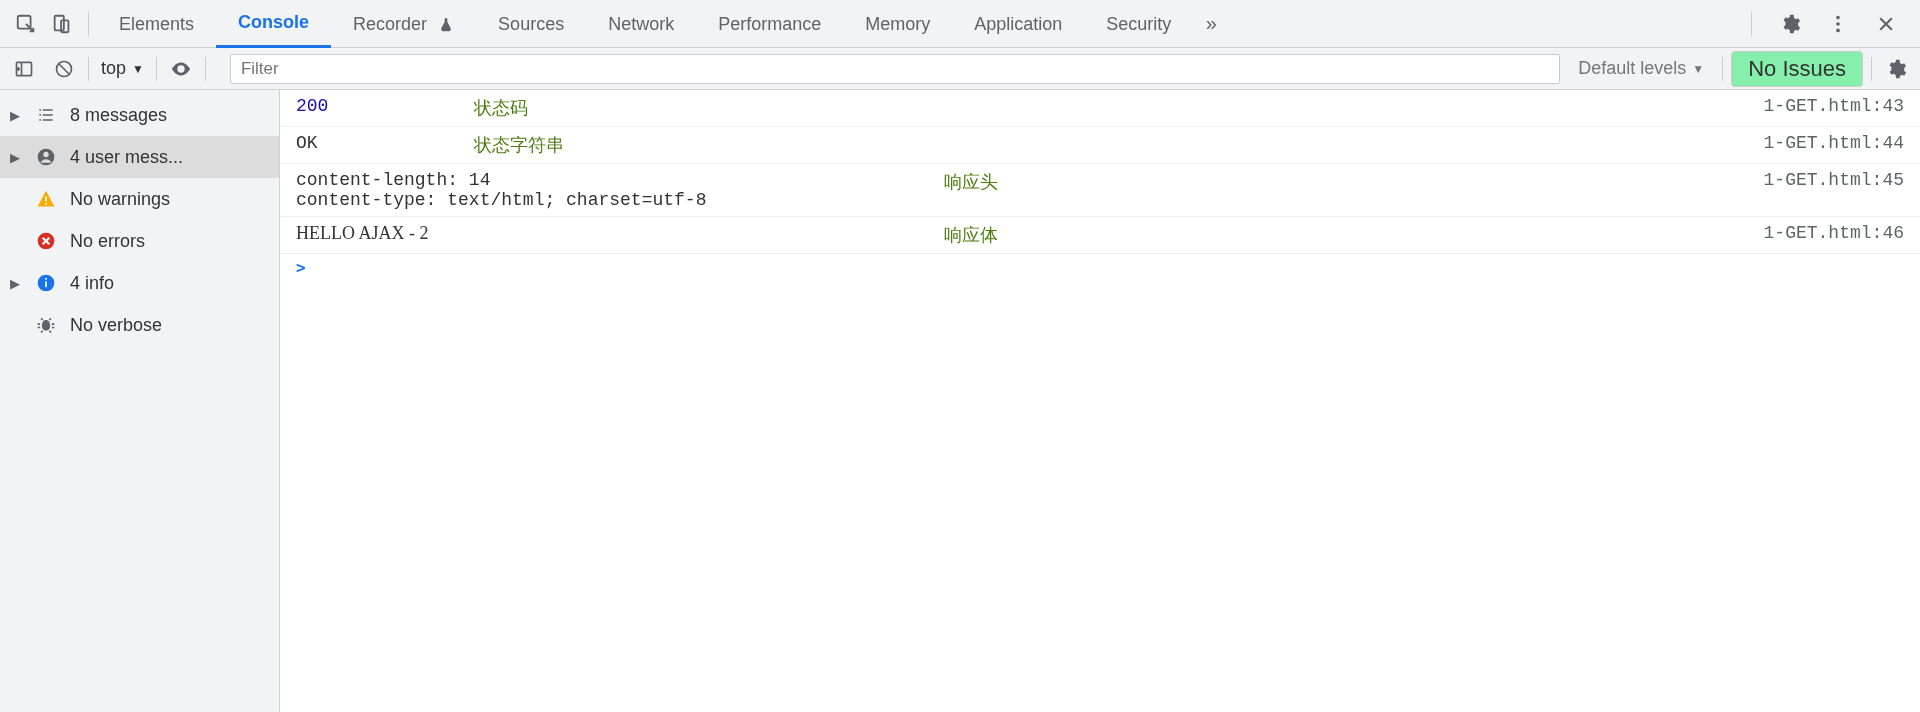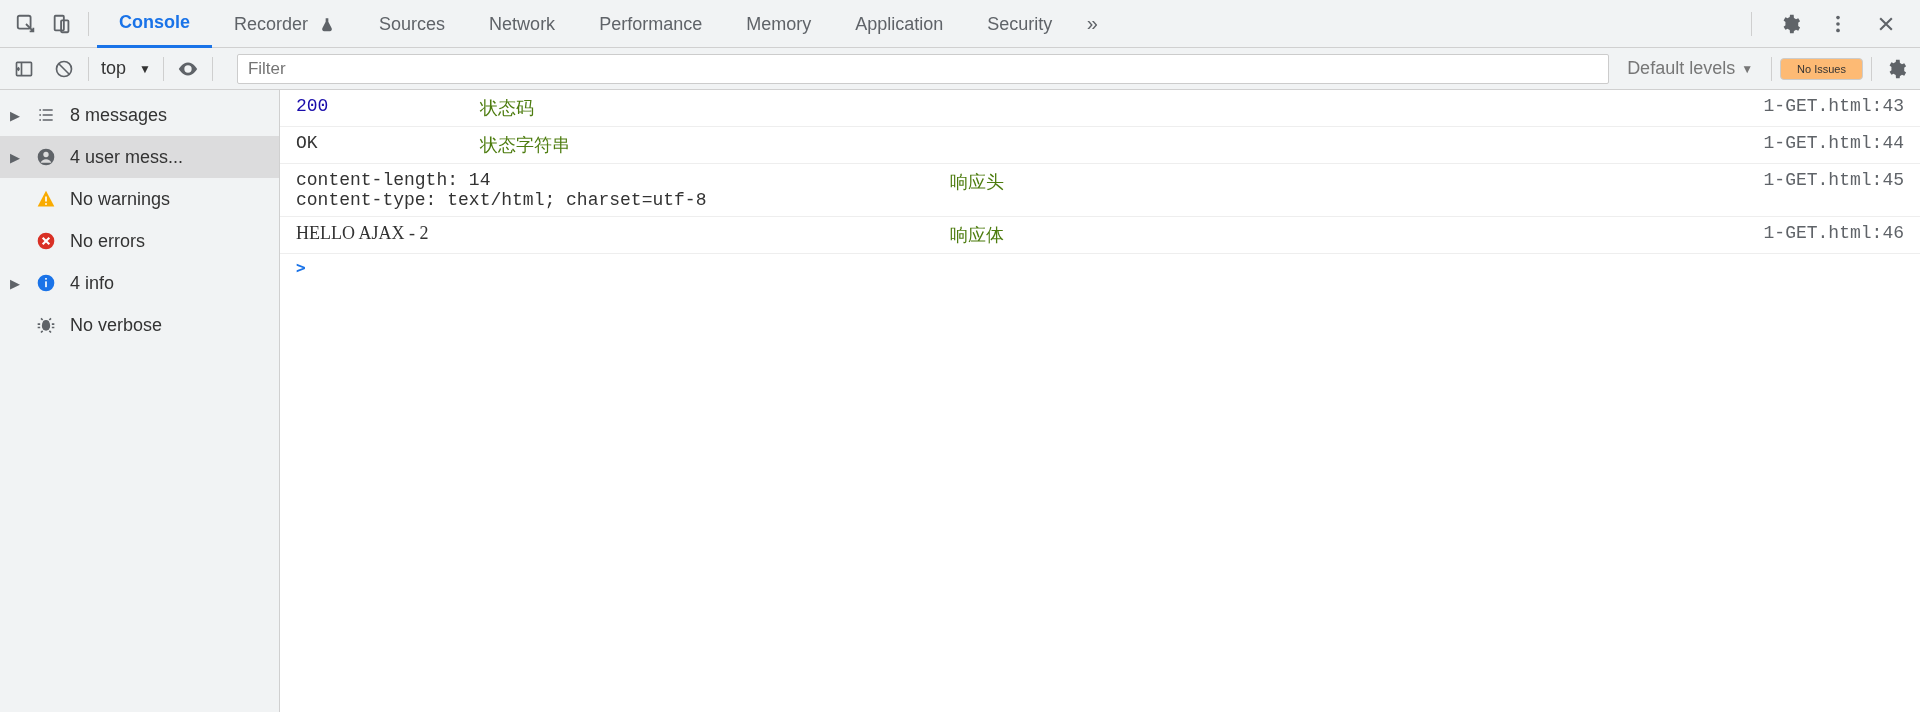--- a/index.html
+++ b/index.html
@@ -78,21 +78,21 @@
       cursor: pointer;
     }
     .filter-bar .divider-v {
       width: 1px;
       height: 24px;
       background: #cfcfcf;
     }
     .context-select {
       display: flex;
       align-items: center;
-      gap: 13px;
+      gap: 6px;
       font-size: 18px;
       color: #333;
       cursor: pointer;
       padding: 0 4px;
     }
     .filter-input {
       flex: 1;
       height: 30px;
       border: 1px solid #ccc;
       border-radius: 2px;
@@ -105,24 +105,24 @@
       display: flex;
       align-items: center;
       gap: 6px;
       font-size: 18px;
       color: #777;
       cursor: pointer;
       padding: 0 10px;
     }
     .issues-btn {
       border: 1px solid #ccc;
-      background: #fdba74;
+      background: #86efac;
       border-radius: 4px;
       padding: 4px 16px;
-      font-size: 11px;
+      font-size: 22px;
       color: #333;
       cursor: pointer;
     }
     
     .main {
       display: flex;
       height: calc(712px - 48px - 42px);
     }
     .sidebar {
       width: 280px;
@@ -160,21 +160,21 @@
       background: #fff;
       font-family: Consolas, "Courier New", monospace;
       font-size: 18px;
       overflow: auto;
     }
     .log-row {
       display: flex;
       align-items: flex-start;
       padding: 6px 16px;
       border-bottom: 1px solid #eee;
-      gap: 14px;
+      gap: 8px;
     }
     .log-row .col-left {
       width: 170px;
       white-space: pre;
     }
     .log-row .col-annot {
       width: 470px;
       color: #4d7c0f;
     }
     .log-row .col-source {
@@ -207,20 +207,21 @@
         <path d="M12 12 L20 20 M20 16 L20 20 L16 20"></path>
       </svg>
   </div>
   <div class="icon-btn">
     <svg width="22" height="22" viewBox="0 0 24 24" fill="none" stroke="currentColor" stroke-width="2">
         <rect x="4" y="3" width="10" height="16" rx="1"></rect>
         <rect x="11" y="8" width="8" height="13" rx="1"></rect>
       </svg>
   </div>
   <div class="divider-v"></div>
+  <div class="tab">Elements</div>
   <div class="tab active">Console</div>
   <div class="tab">
     <span>Recorder</span>
     <span style="margin-left:6px;">
       <svg style="display:inline-block;vertical-align:middle" width="16" height="16" viewBox="0 0 24 24" fill="currentColor">
           <path d="M10 2h4v5l5 10a3 3 0 0 1-2.7 4.3H7.7A3 3 0 0 1 5 17L10 7V2z"></path>
         </svg>
     </span>
   </div>
   <div class="tab">Sources</div>

